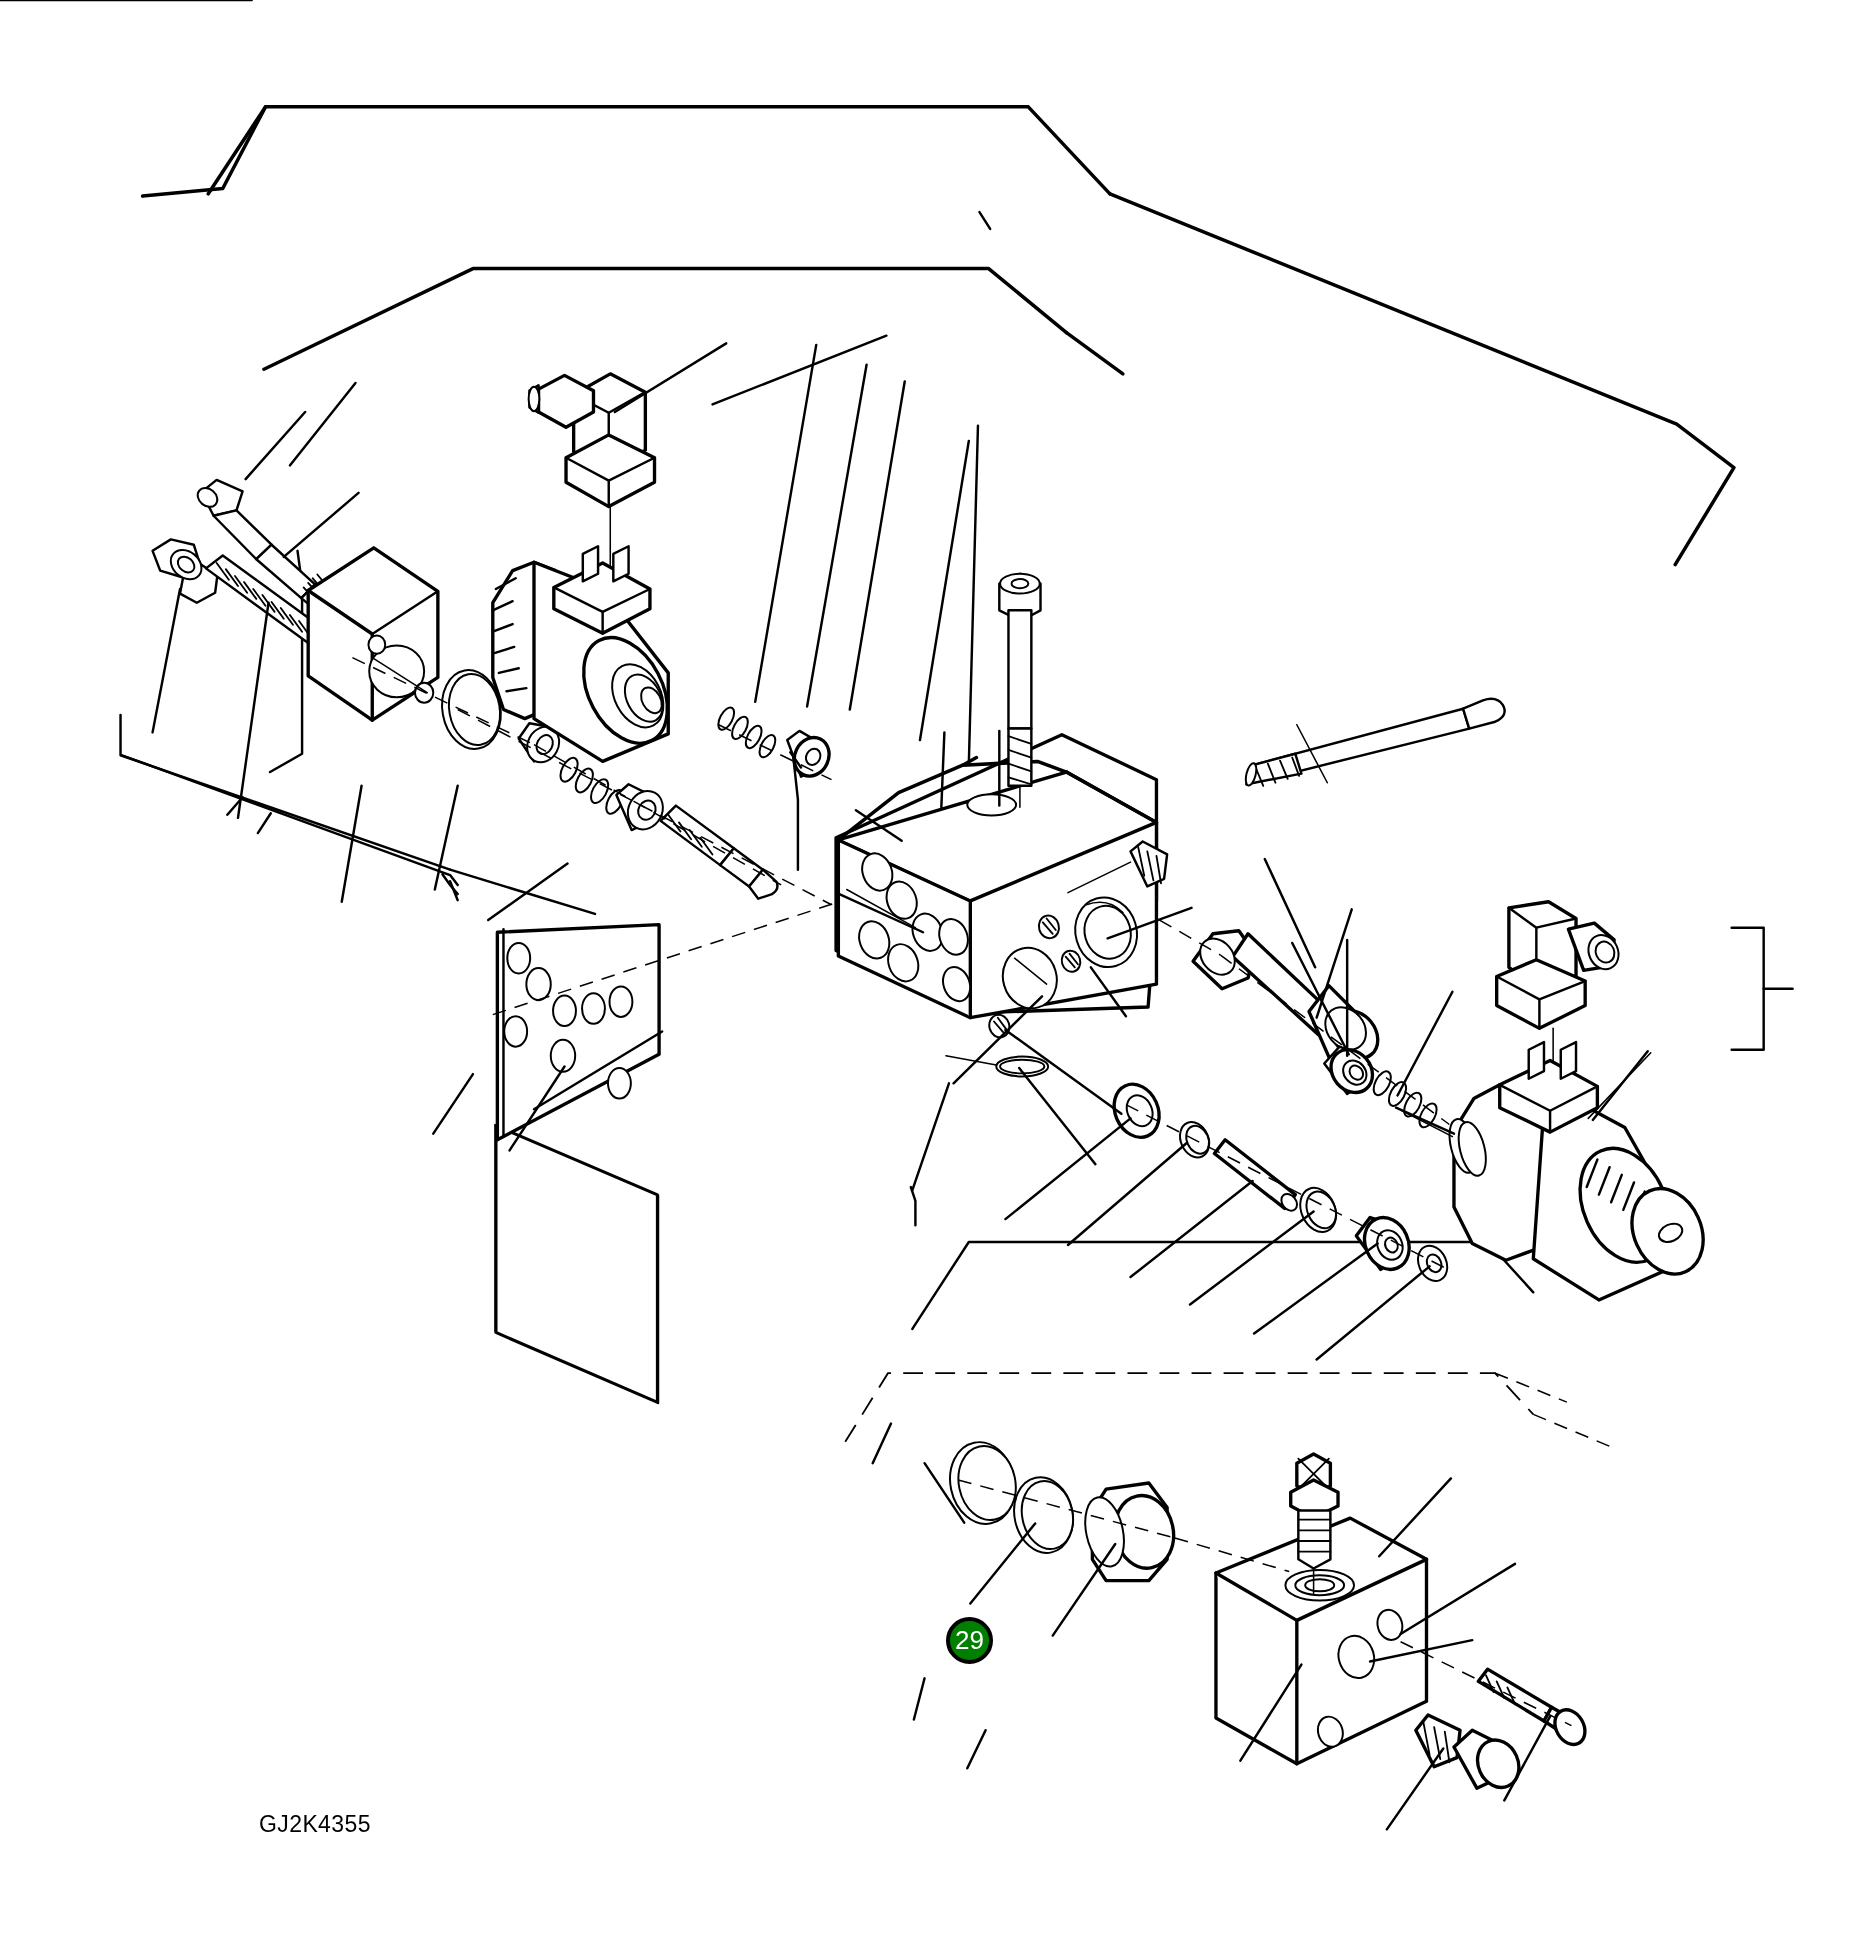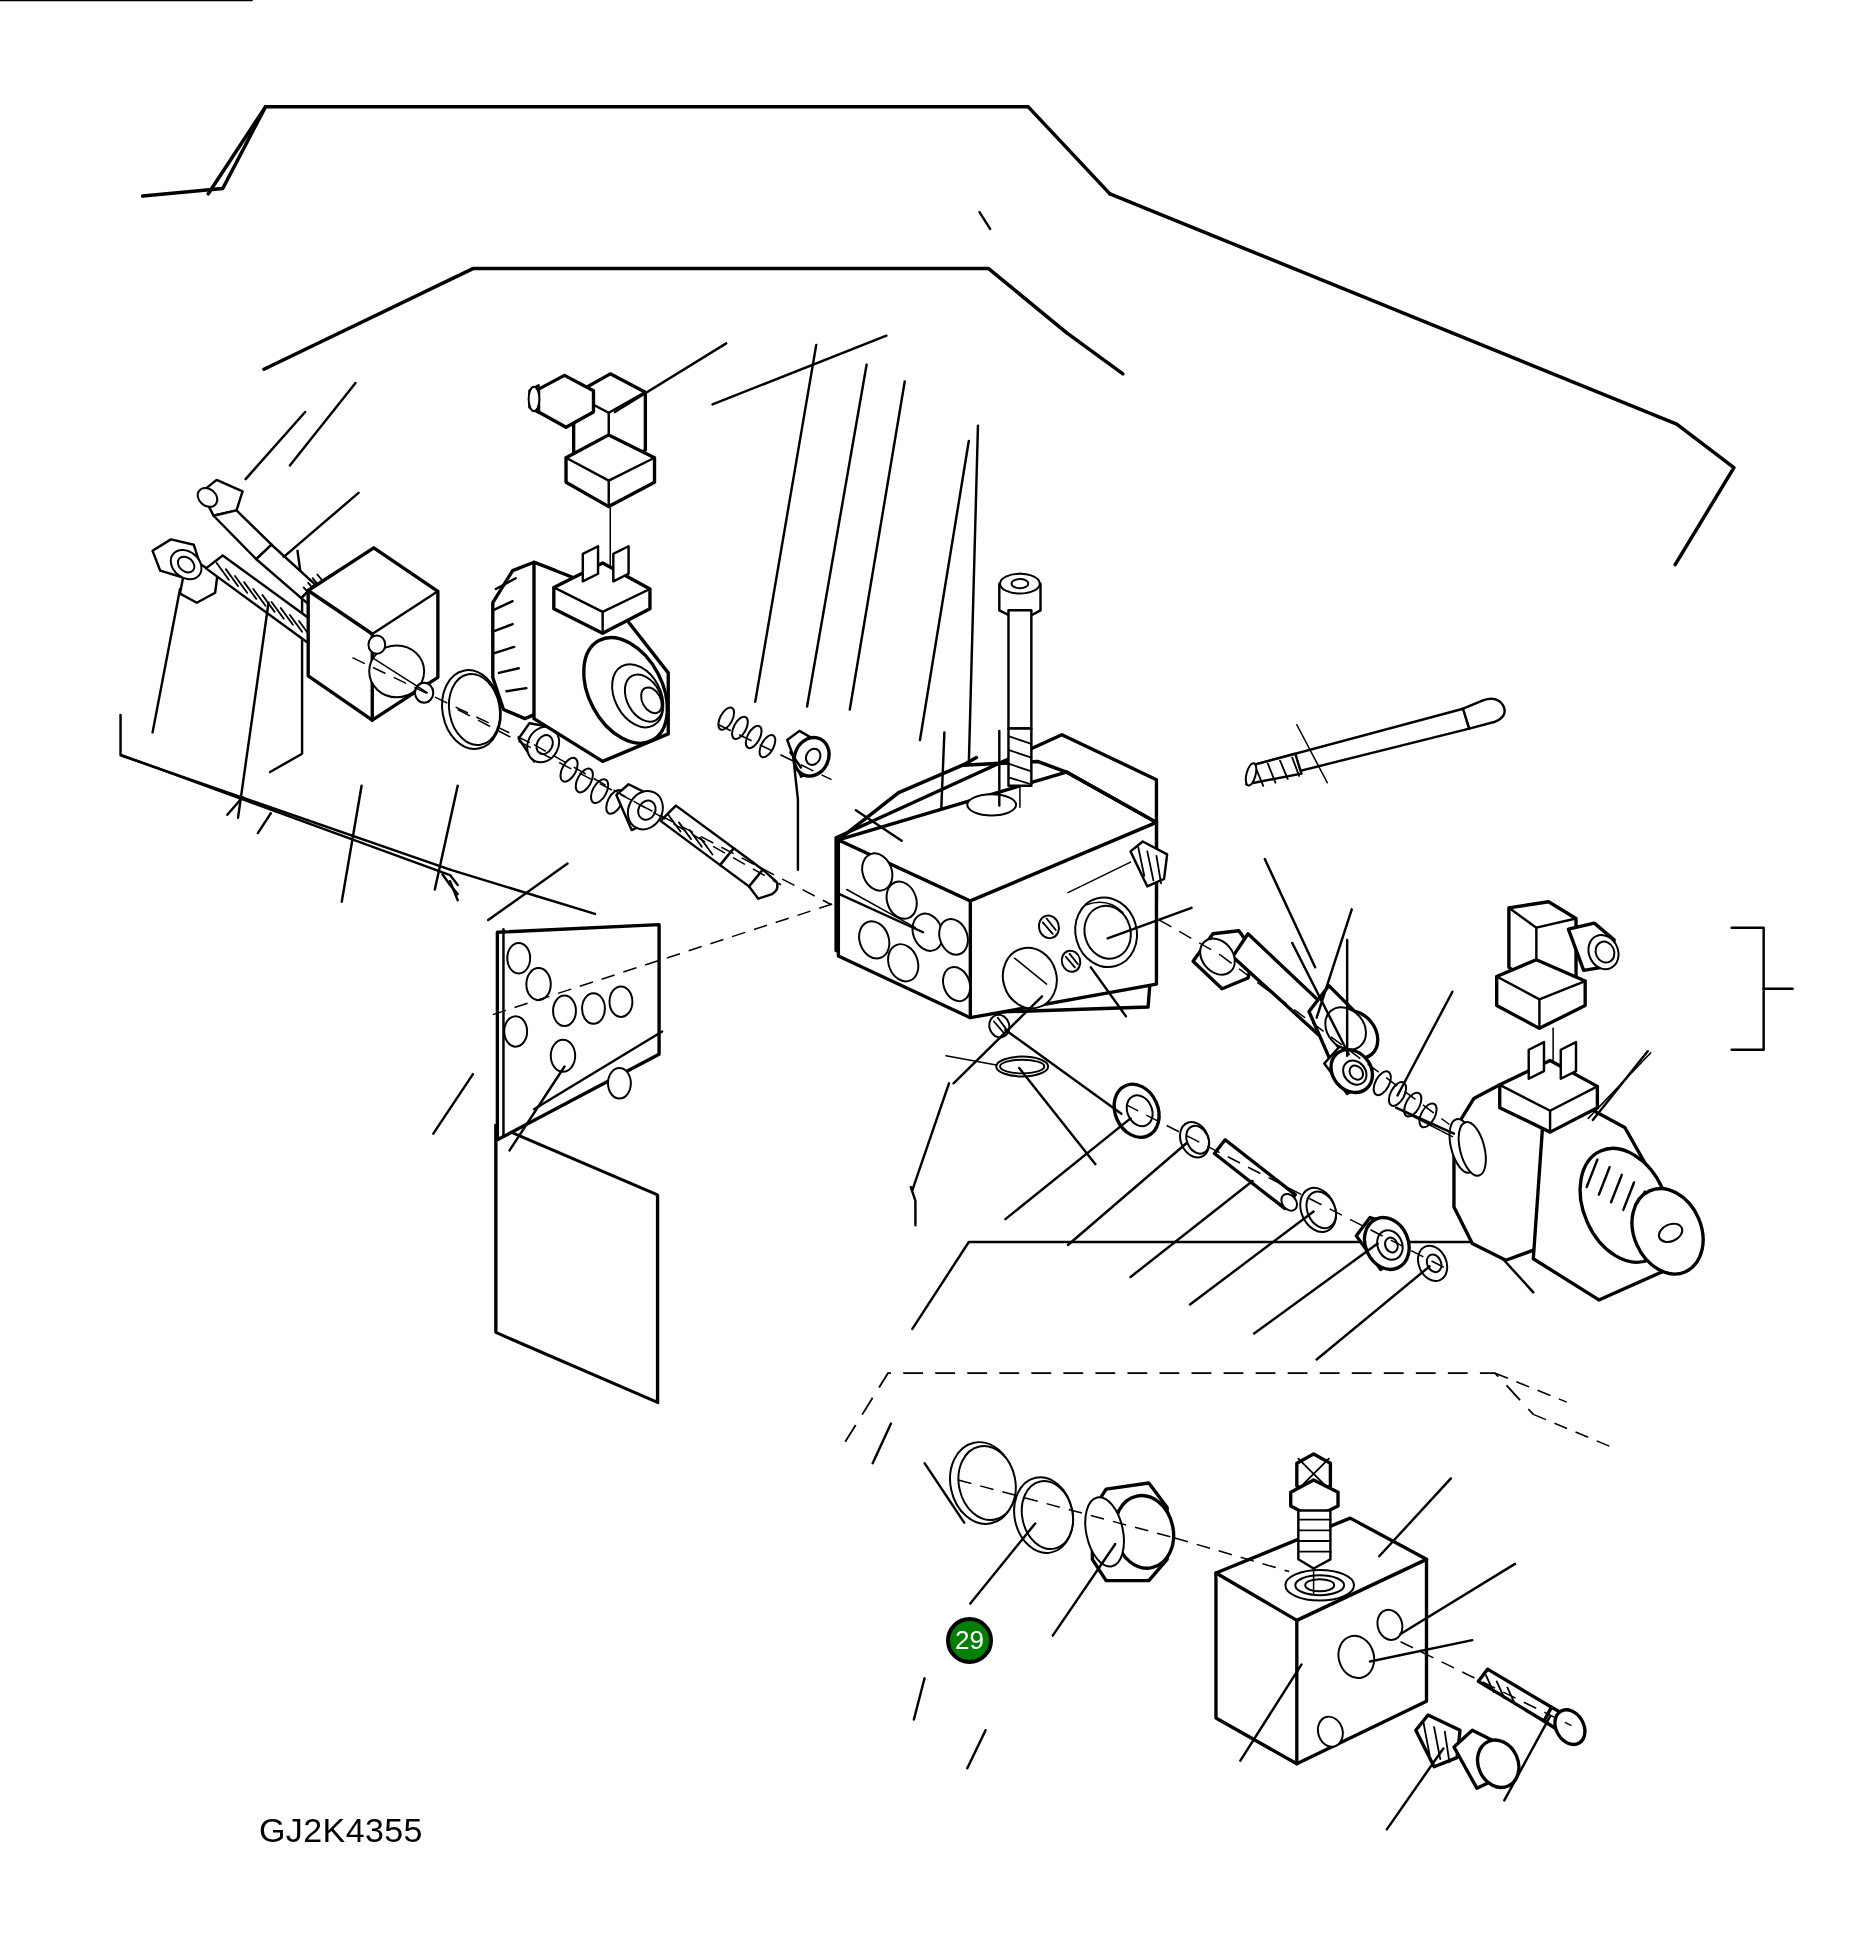--- a/index.html
+++ b/index.html
@@ -8,21 +8,21 @@
   #page{
     position:relative;
     width:1872px;height:1953px;
     background:#ffffff;
     overflow:hidden;
   }
   #drawing{position:absolute;left:0;top:0;width:1872px;height:1953px;}
   #drawing-number{
     position:absolute;
     left:259px;top:1811px;
-    font-size:34px;
+    font-size:23px;
     letter-spacing:0.4px;
     color:#000000;
     white-space:nowrap;
     font-family:"Liberation Sans",sans-serif;
   }
   .callout-badge{
     position:absolute;
     width:47px;height:47px;
     border-radius:50%;
     background:#007f00;

